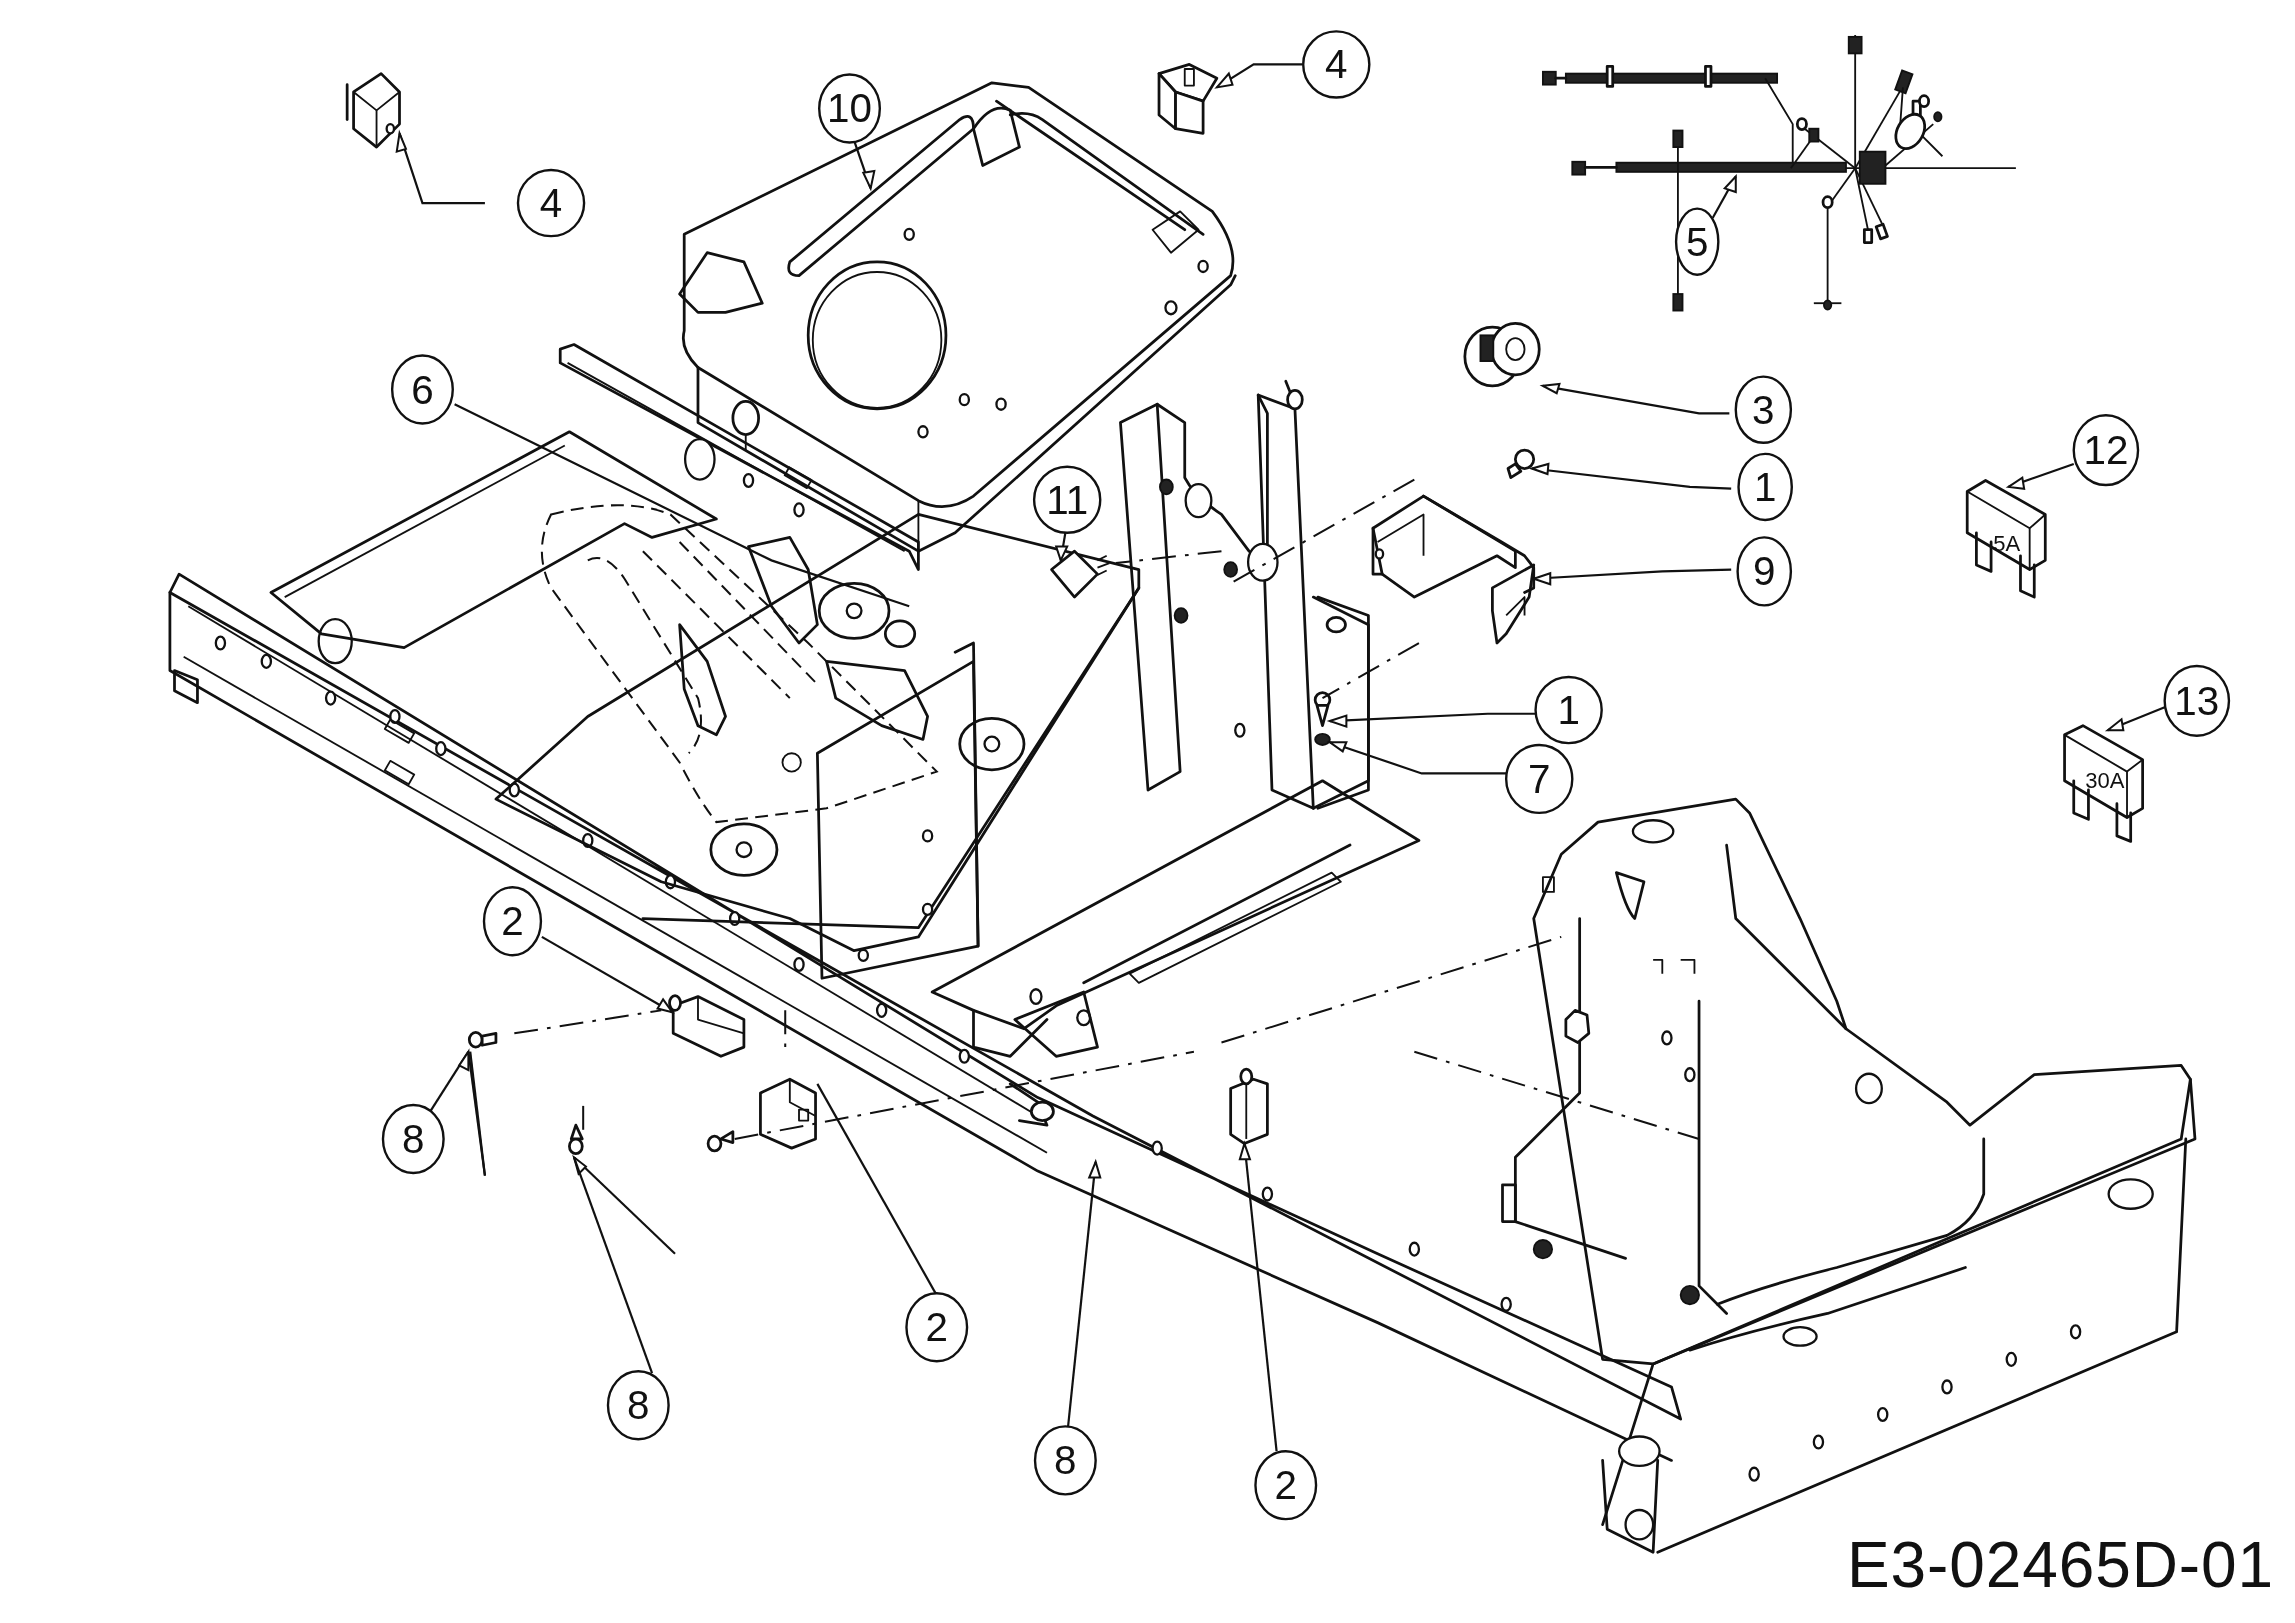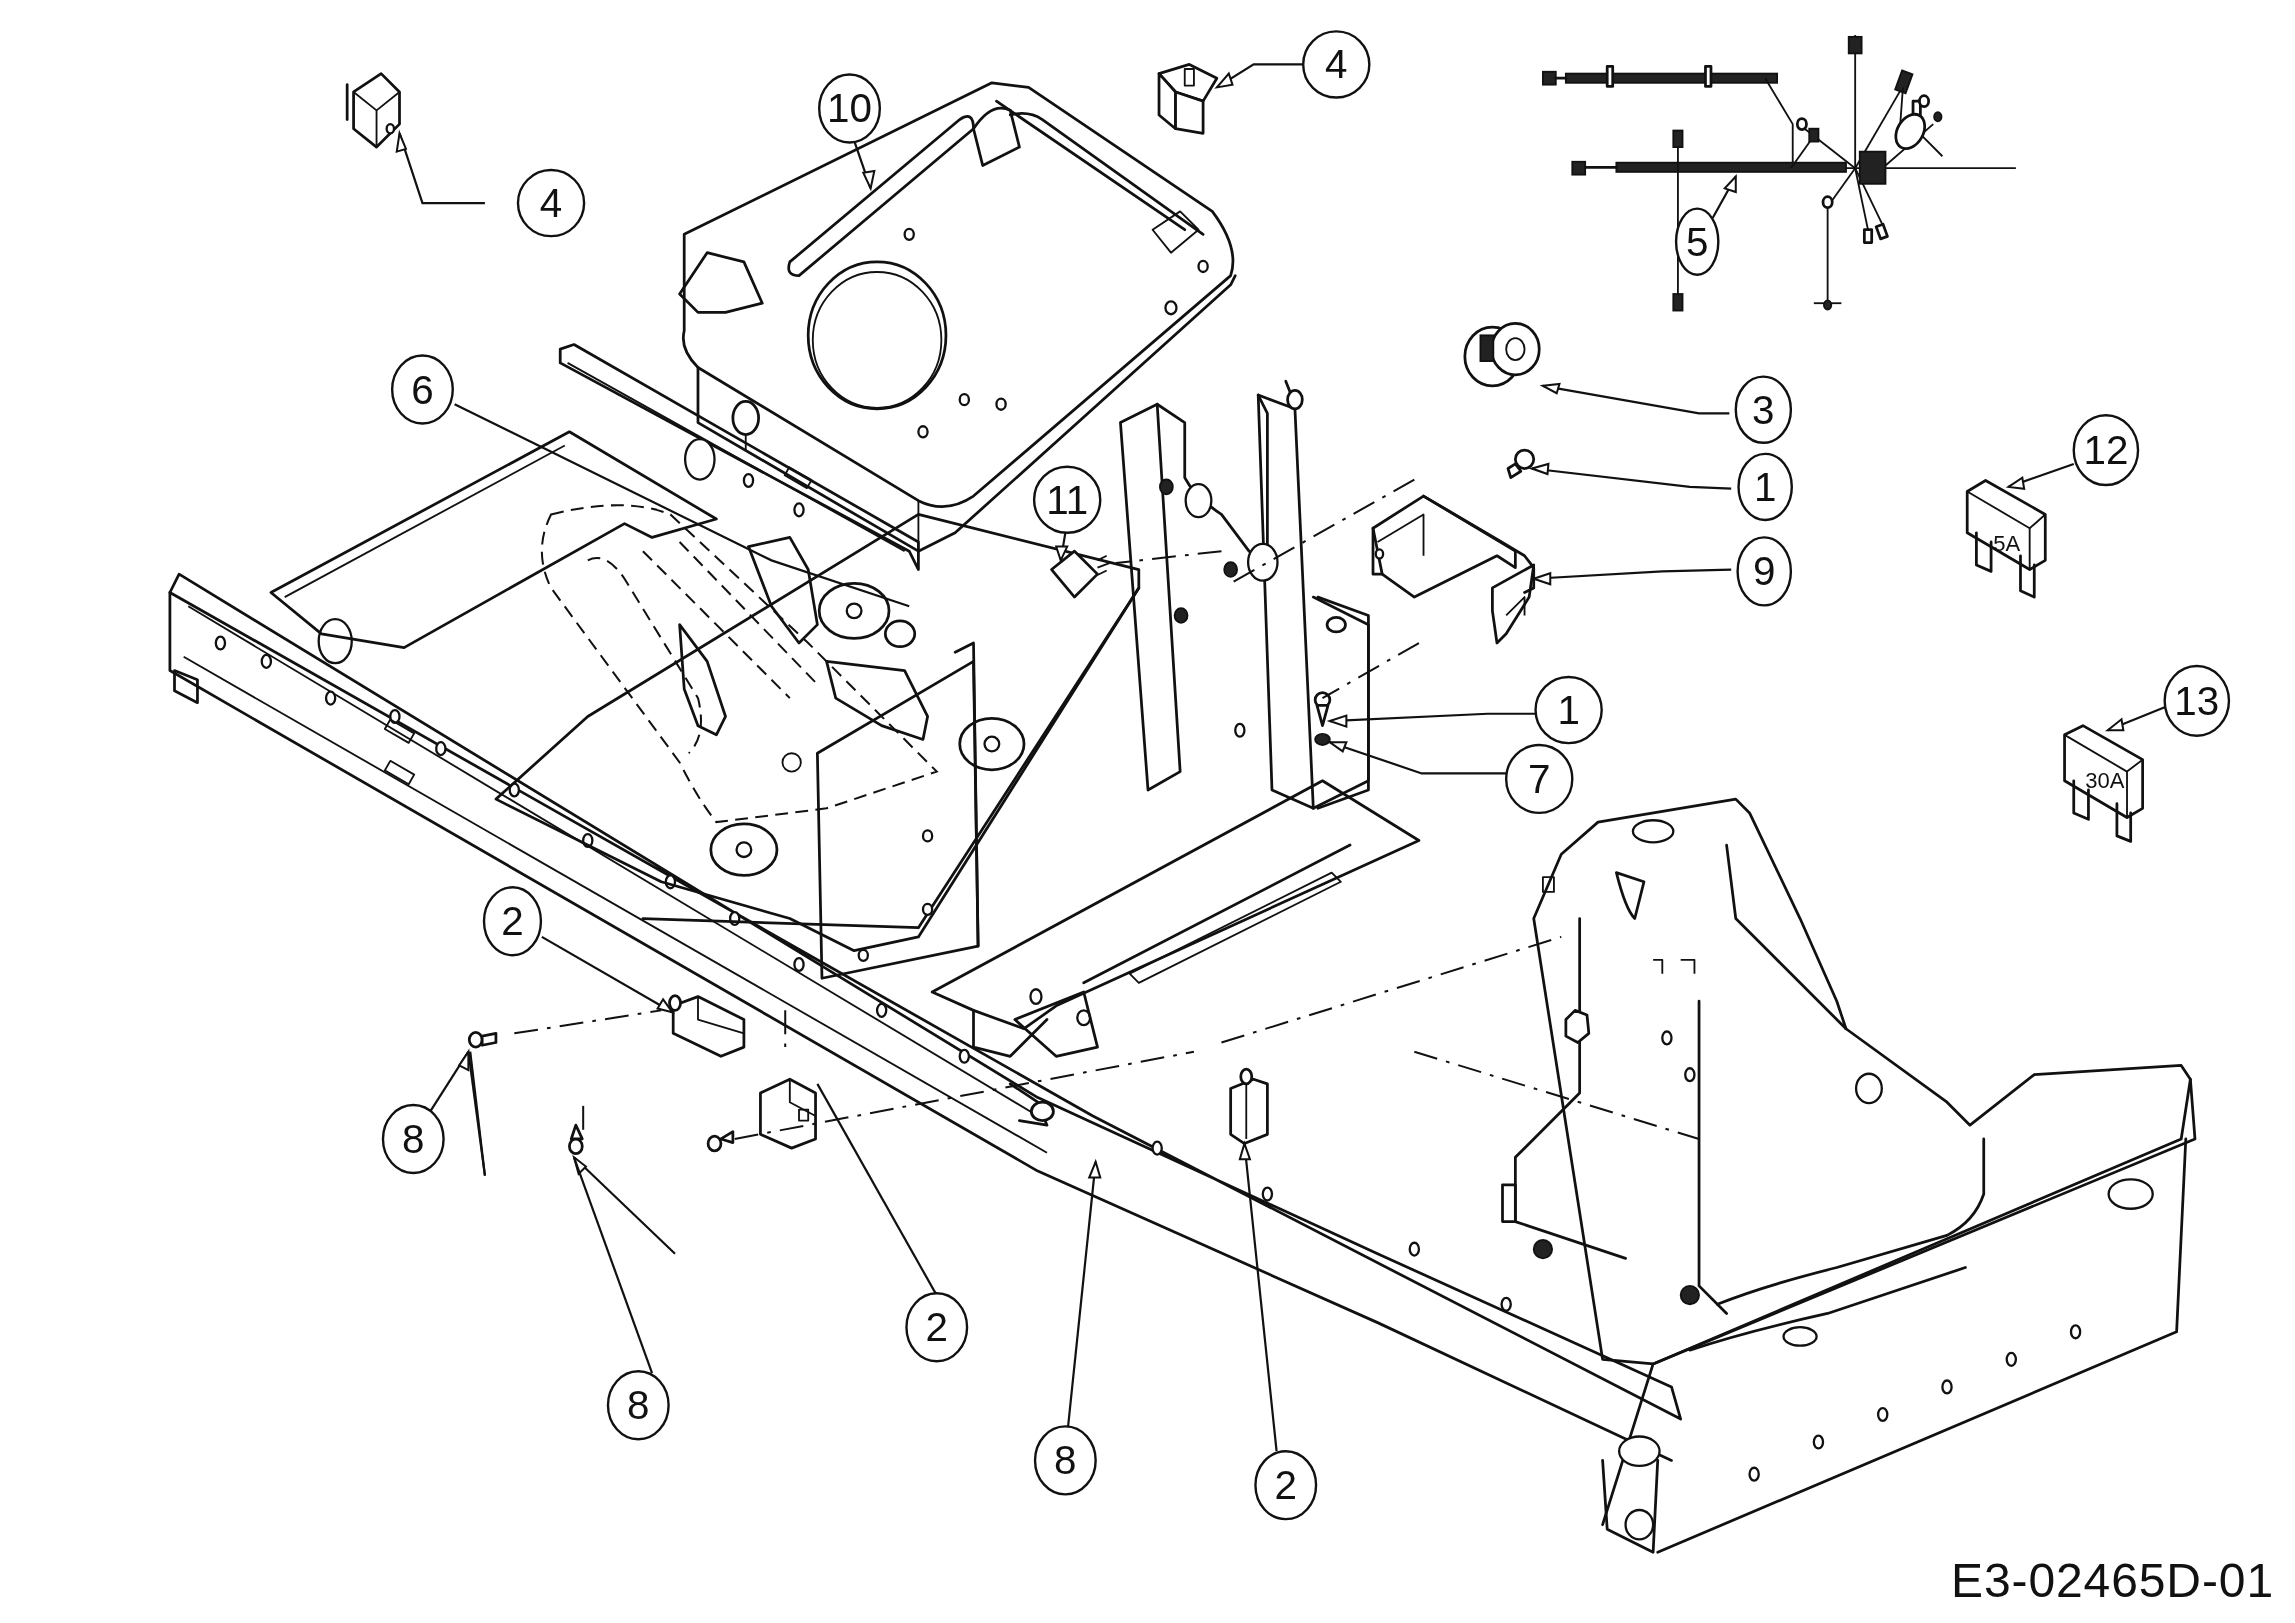--- a/index.html
+++ b/index.html
@@ -10,21 +10,21 @@
   .dash { fill: none; stroke: #111; stroke-width: 2.2; stroke-dasharray: 26 10 4 10; }
   .hid { fill: none; stroke: #111; stroke-width: 2.2; stroke-dasharray: 14 8; }
   .fillw { fill: #fff; stroke: #111; stroke-width: 3; stroke-linejoin: round; }
   .dark { fill: #222; stroke: #111; stroke-width: 2; }
   .hole { fill: #fff; stroke: #111; stroke-width: 2.5; }
   .callout-circle { fill: #fff; stroke: #111; stroke-width: 2.6; }
   .callout-text { font-family: "Liberation Sans", sans-serif; font-size: 44px; fill: #111; text-anchor: middle; dominant-baseline: central; }
   .leader { fill: none; stroke: #111; stroke-width: 2.4; }
   .arrowhead { fill: #fff; stroke: #111; stroke-width: 2.2; }
   .fuse-label { font-family: "Liberation Sans", sans-serif; font-size: 24px; fill: #111; text-anchor: middle; }
-  #drawing-number { position: absolute; right: 22px; bottom: 16px; font-family: "Liberation Sans", sans-serif; font-size: 48px; color: #111; letter-spacing: 0.9px; }
+  #drawing-number { position: absolute; right: 22px; bottom: 22px; font-family: "Liberation Sans", sans-serif; font-size: 64px; color: #111; letter-spacing: 0.9px; }
 </style>
 </head>
 <body>
 
 <svg id="diagram" viewBox="0 0 2500 1768" xmlns="http://www.w3.org/2000/svg">
 
   <g>
 
     <path class="ln" d="M195 625 L1130 1195 L1500 1365 L1820 1510 L1830 1545 L1190 1215 L185 645 Z"></path>
     <path class="ln" d="M185 645 L185 730 L1130 1275 L1500 1440 L1820 1590"></path>

